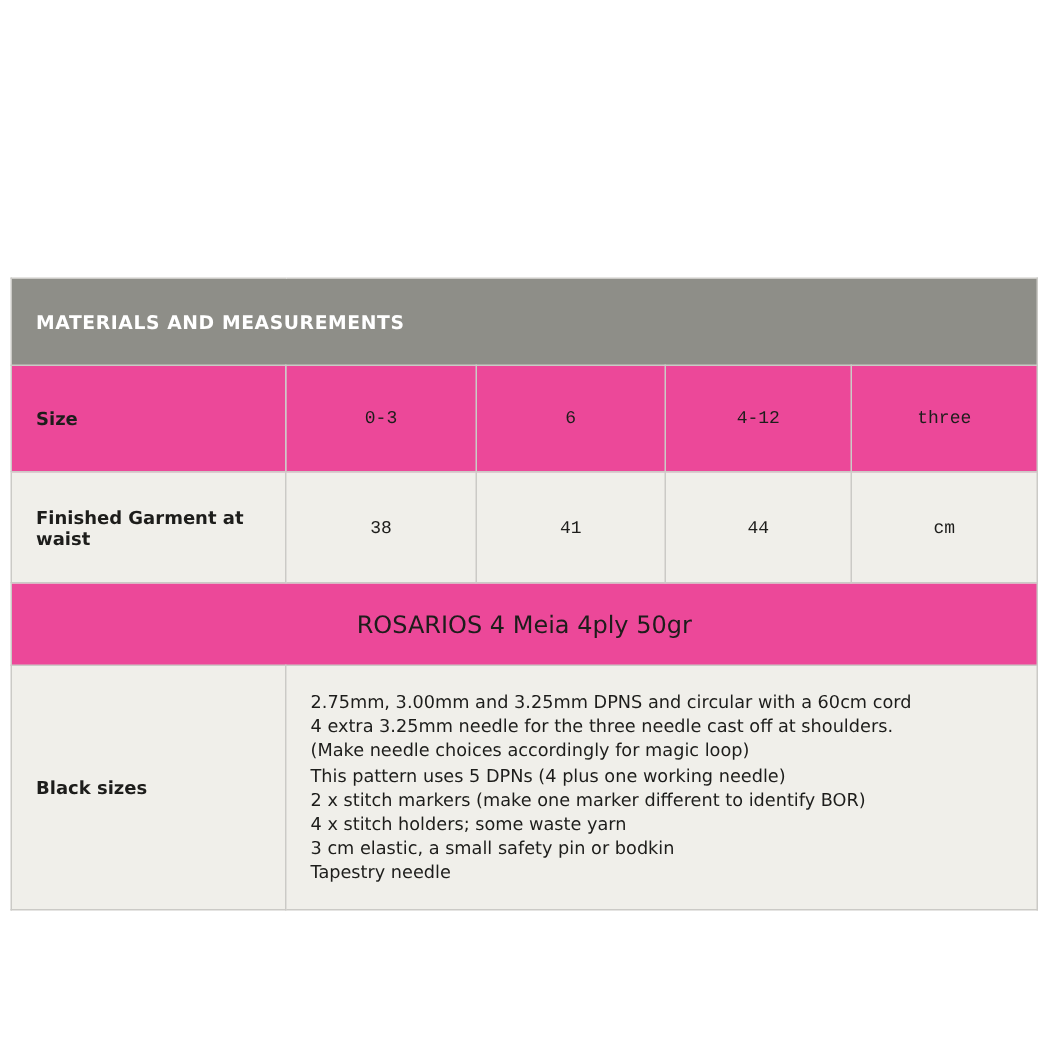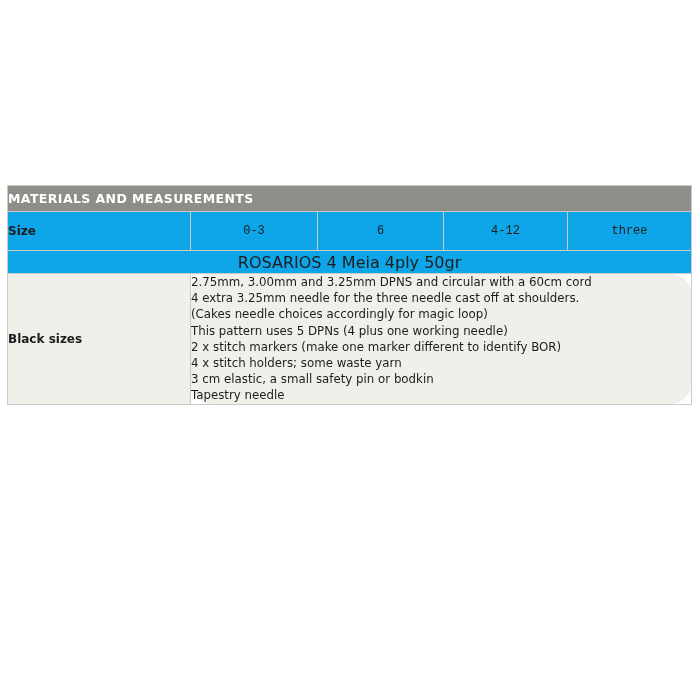--- a/index.html
+++ b/index.html
@@ -24,33 +24,33 @@
     top: 185px;
     width: 684px;
     border-collapse: collapse;
     table-layout: fixed;
     border: 1px solid #b9b8b4;
     font-size: 12px;
   }
   table.materials-table td, table.materials-table th {
     border: 1px solid #cbcac6;
     vertical-align: middle;
-    padding: 0;
+    padding: 16px;
   }
   th.hdr {
     background: #8e8e88;
     color: #ffffff;
     text-align: left;
     font-weight: bold;
     font-size: 12.5px;
     letter-spacing: 0.4px;
     height: 25px;
     padding-left: 6px;
   }
-  .r-white { background: #0ea5e9; }
+  .r-white { background: #ec4899; }
   .r-light { background: #f0efea; }
   td.lbl {
     font-weight: bold;
     text-align: left;
     padding-left: 6px;
     padding-right: 8px;
     font-size: 12px;
   }
   td.val {
     text-align: center;
@@ -65,21 +65,20 @@
     font-size: 16px;
   }
   tr.row-size td { height: 38px; }
   tr.row-garment td { height: 41px; }
   tr.row-mc td { height: 38px; }
   tr.row-cc1 td { height: 38px; }
   td.needle {
     text-align: left;
     padding: 5px 8px 6px 7px;
     font-size: 11.8px;
-    border-radius: 22px;
   }
   td.needle .nline {
     line-height: 16.2px;
     white-space: nowrap;
   }
 </style>
 </head>
 <body>
 
 <div class="page">
@@ -97,33 +96,40 @@
       </tr>
 
       <tr class="r-white row-size">
         <td class="lbl">Size</td>
         <td class="val">0-3</td>
         <td class="val">6</td>
         <td class="val">4-12</td>
         <td class="val">three</td>
       </tr>
 
+      <tr class="r-light row-garment">
+        <td class="lbl">Finished Garment at waist</td>
+        <td class="val">38</td>
+        <td class="val">41</td>
+        <td class="val">44</td>
+        <td class="val">cm</td>
+      </tr>
 
       <tr class="r-white">
         <td class="section" colspan="5">ROSARIOS 4 Meia 4ply 50gr</td>
       </tr>
 
 
 
       <tr class="r-light">
         <td class="lbl">Black sizes</td>
         <td class="needle" colspan="4">
           <div class="nline">2.75mm, 3.00mm and 3.25mm DPNS and circular with a 60cm cord</div>
           <div class="nline">4 extra 3.25mm needle for the three needle cast off at shoulders.</div>
-          <div class="nline">(Cakes needle choices accordingly for magic loop)</div>
+          <div class="nline">(Make needle choices accordingly for magic loop)</div>
           <div class="nline">This pattern uses 5 DPNs (4 plus one working needle)</div>
           <div class="nline">2 x stitch markers (make one marker different to identify BOR)</div>
           <div class="nline">4 x stitch holders; some waste yarn</div>
           <div class="nline">3 cm elastic, a small safety pin or bodkin</div>
           <div class="nline">Tapestry needle</div>
         </td>
       </tr>
     </tbody>
   </table>
 </div>

